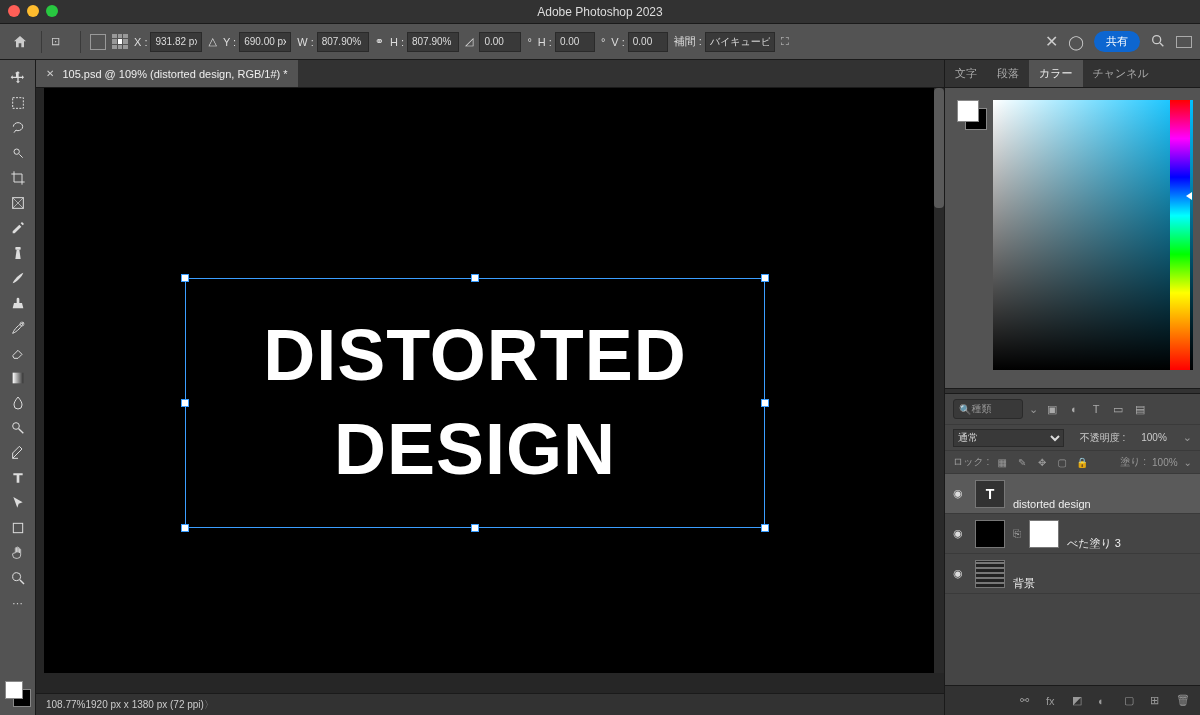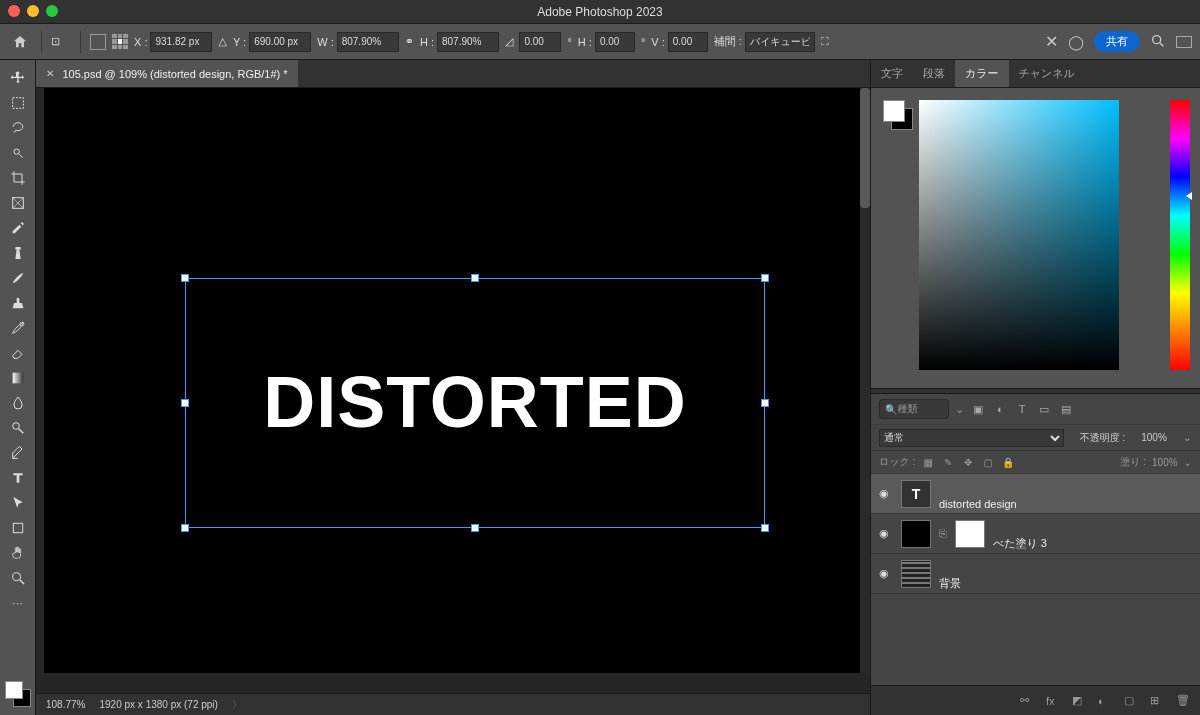--- a/index.html
+++ b/index.html
@@ -12,21 +12,21 @@
 .tl-close { background: #ff5f57; }
 .tl-min { background: #febc2e; }
 .tl-max { background: #28c840; }
 .titlebar .title { color: #ddd; font-size: 12px; }
 
 
 .optbar { height: 36px; background: #535353; display: flex; align-items: center; padding: 0 8px; gap: 6px; border-bottom: 1px solid #1a1a1a; }
 .optbar .home { width: 24px; height: 24px; display: flex; align-items: center; justify-content: center; }
 .optbar .field { display: flex; align-items: center; gap: 3px; }
 .optbar .label { font-size: 11px; color: #ddd; }
-.optbar input { background: #393939; border: 1px solid #2a2a2a; color: #ddd; font-size: 10px; height: 20px; padding: 0 4px; width: 62px; }
+.optbar input { background: #393939; border: 1px solid #2a2a2a; color: #ddd; font-size: 10px; height: 20px; padding: 0 4px; width: 52px; }
 .optbar .sep { width: 1px; height: 22px; background: #3a3a3a; margin: 0 3px; }
 .optbar .right { margin-left: auto; display: flex; align-items: center; gap: 10px; }
 .share-btn { background: #0d66d0; color: #fff; border-radius: 12px; padding: 3px 12px; font-size: 11px; }
 .optbar svg { fill: #ccc; }
 
 
 .main { display: flex; height: calc(715px - 24px - 36px); }
 
 
 .toolbox { width: 36px; background: #535353; display: flex; flex-direction: column; align-items: center; padding-top: 6px; border-right: 1px solid #1a1a1a; }
@@ -44,25 +44,25 @@
 .canvaswrap { flex:1; position: relative; overflow: hidden; background: #262626; }
 .canvas { position:absolute; left:8px; top:0; right:10px; bottom:20px; background:#000; }
 .textbox { position:absolute; left:141px; top:190px; width:580px; height:250px; border:1px solid #3b9eff; display:flex; align-items:center; justify-content:center; }
 .textbox .txt { color:#fff; font-weight:900; font-size:72px; text-align:center; line-height:1.3; font-family: "Helvetica Neue", Arial, sans-serif; letter-spacing: 1px; }
 .handle { position:absolute; width:8px; height:8px; background:#fff; border:1px solid #3b9eff; }
 .h-tl{top:-5px;left:-5px}.h-tm{top:-5px;left:50%;margin-left:-4px}.h-tr{top:-5px;right:-5px}
 .h-ml{top:50%;left:-5px;margin-top:-4px}.h-mr{top:50%;right:-5px;margin-top:-4px}
 .h-bl{bottom:-5px;left:-5px}.h-bm{bottom:-5px;left:50%;margin-left:-4px}.h-br{bottom:-5px;right:-5px}
 .scrollbar-v { position:absolute; right:0; top:0; width:10px; bottom:20px; background:#2a2a2a; }
 .scrollbar-v .thumb { position:absolute; top:0; width:100%; height:120px; background:#5a5a5a; border-radius:4px; }
-.statusbar { height:22px; background:#323232; display:flex; align-items:center; padding:0 10px; gap:14px; color:#ccc; font-size:10px; border-top:1px solid #1a1a1a; }
+.statusbar { height:22px; background:#323232; display:flex; align-items:center; padding:0 10px; color:#ccc; font-size:10px; border-top:1px solid #1a1a1a; }
 .statusbar .chev { color:#999; }
 
 
-.panels { width: 330px; background: #535353; display:flex; flex-direction:column; border-left:1px solid #1a1a1a; }
+.panels { width: 256px; background: #535353; display:flex; flex-direction:column; border-left:1px solid #1a1a1a; }
 .panel-tabs { display:flex; height:28px; background:#323232; border-bottom:1px solid #1a1a1a; }
 .panel-tabs .tab { padding:0 10px; display:flex; align-items:center; color:#aaa; font-size:11px; cursor:pointer; }
 .panel-tabs .tab.active { background:#535353; color:#eee; }
 
 .color-panel { height: 300px; padding:12px; position:relative; }
 .color-swatches { position:absolute; left:12px; top:12px; width:30px; height:30px; }
 .color-swatches .cfg { position:absolute; width:22px; height:22px; background:#fff; border:1px solid #888; top:0; left:0; }
 .color-swatches .cbg { position:absolute; width:22px; height:22px; background:#000; border:1px solid #888; bottom:0; right:0; }
 .color-field { position:absolute; left:48px; top:12px; width:200px; height:270px; background: linear-gradient(to bottom, rgba(0,0,0,0), #000), linear-gradient(to right, #fff, #00bfff); }
 .hue-strip { position:absolute; right:10px; top:12px; width:20px; height:270px; background: linear-gradient(to bottom, #ff0000, #ff00ff, #0000ff, #00ffff, #00ff00, #ffff00, #ff8000, #ff0000); }
@@ -306,20 +306,21 @@
       <div class="doctab">
         <span class="x">✕</span>
         <span>105.psd @ 109% (distorted design, RGB/1#) *</span>
       </div>
     </div>
     <div class="canvaswrap">
       <div class="canvas">
         <div class="textbox">
           <div class="txt">
             <span>DISTORTED</span><br>
+            <span>DESIGN</span>
           </div>
           <div class="handle h-tl"></div>
           <div class="handle h-tm"></div>
           <div class="handle h-tr"></div>
           <div class="handle h-ml"></div>
           <div class="handle h-mr"></div>
           <div class="handle h-bl"></div>
           <div class="handle h-bm"></div>
           <div class="handle h-br"></div>
         </div>

